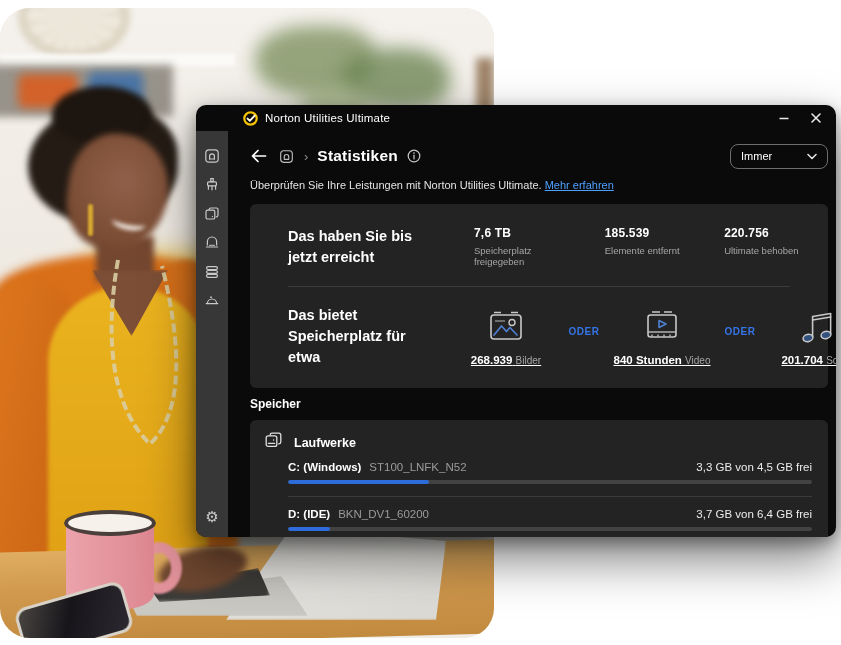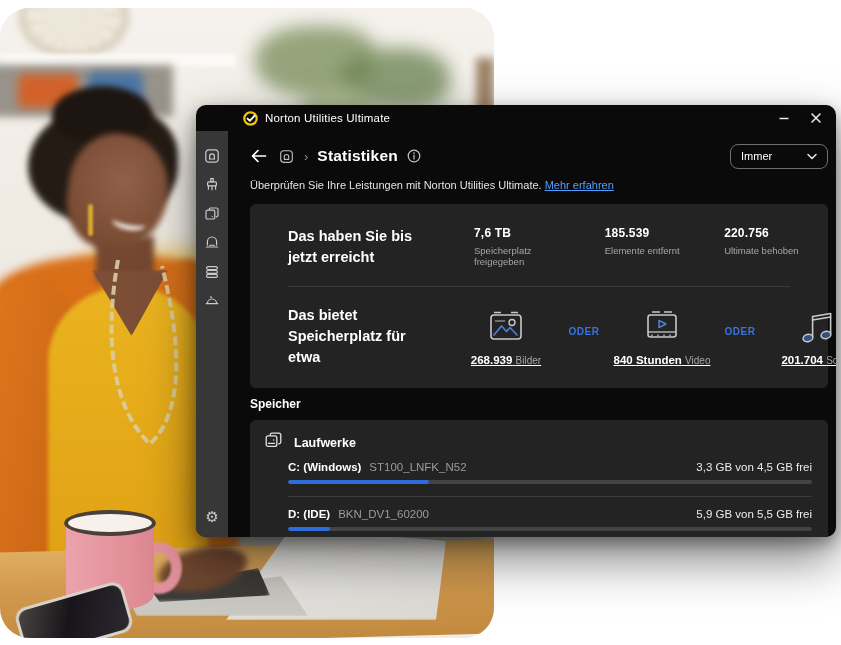--- a/index.html
+++ b/index.html
@@ -366,21 +366,21 @@
               <div class="bar-fill" style="width: 27%;"></div>
             </div>
           </div>
 
           <div class="drive-divider"></div>
 
           <div class="drive-row">
             <div class="drive-line">
               <span class="drive-name">D: (IDE)</span>
               <span class="drive-vol">BKN_DV1_60200</span>
-              <span class="drive-free">5,9 GB von 5,5 GB frei</span>
+              <span class="drive-free">3,7 GB von 6,4 GB frei</span>
             </div>
             <div class="bar-track">
               <div class="bar-fill" style="width: 8%;"></div>
             </div>
           </div>
         </div>
 
       </div>
     </div>
   </div>

